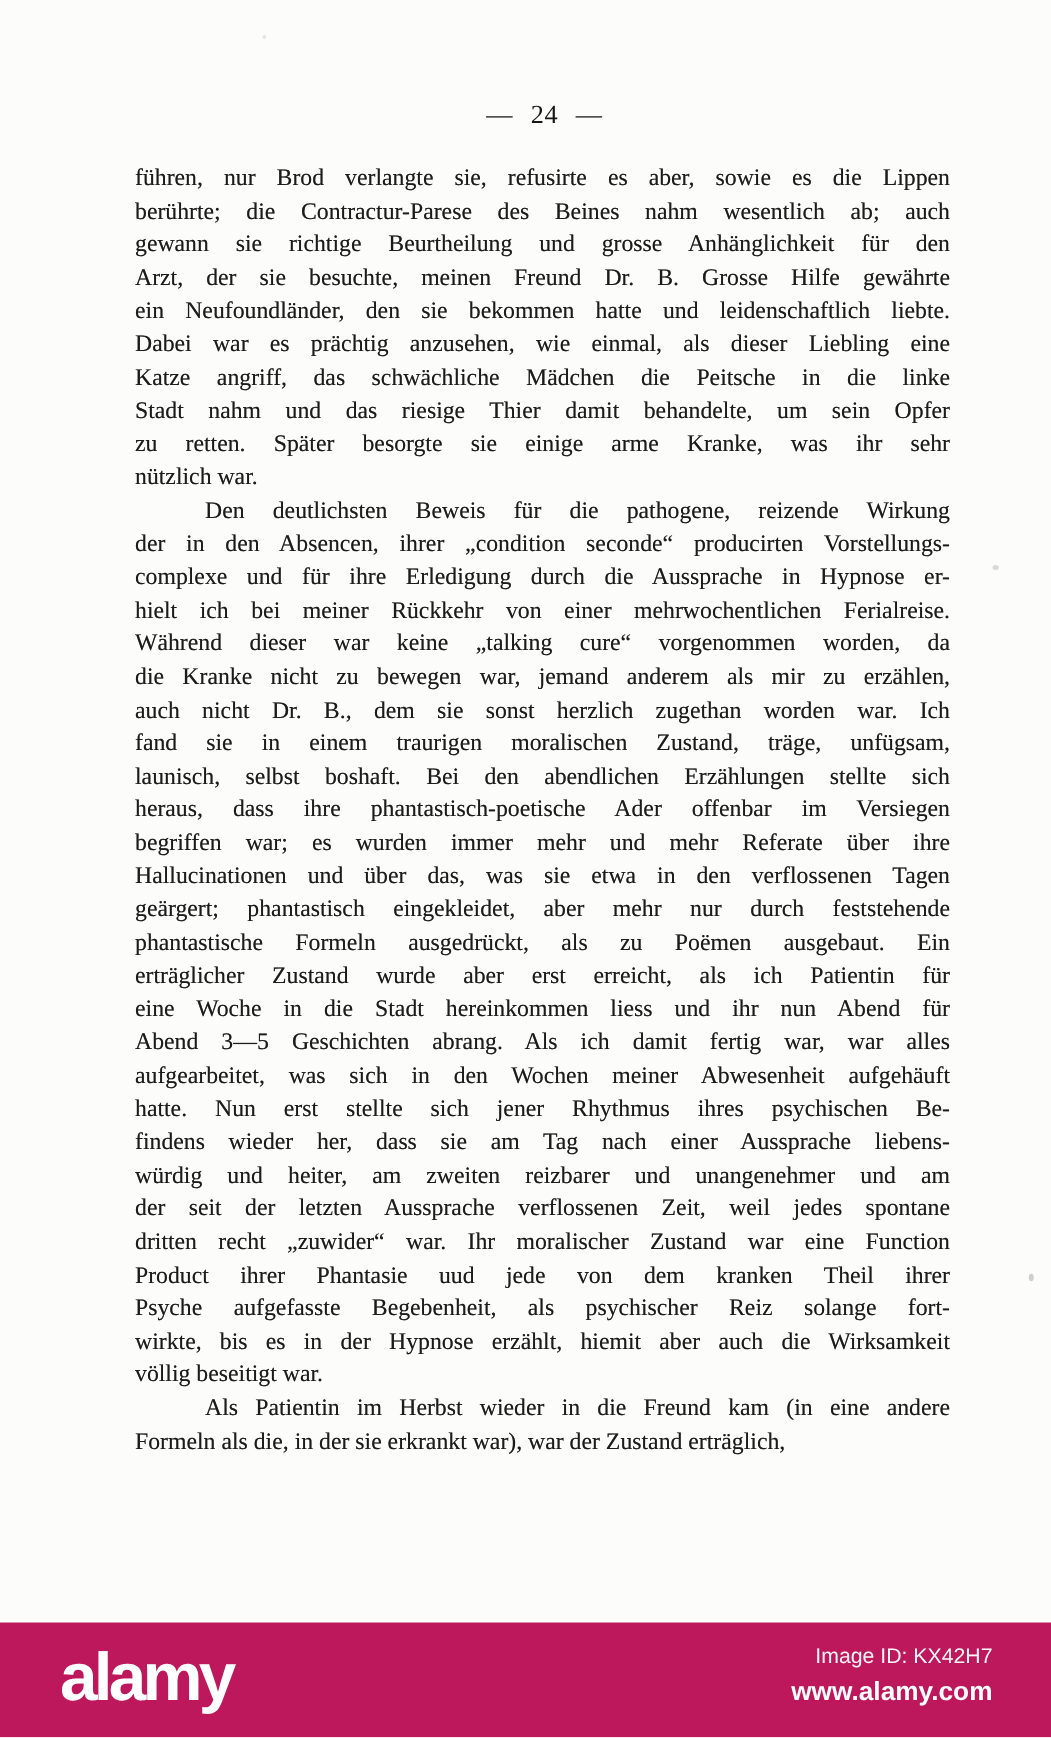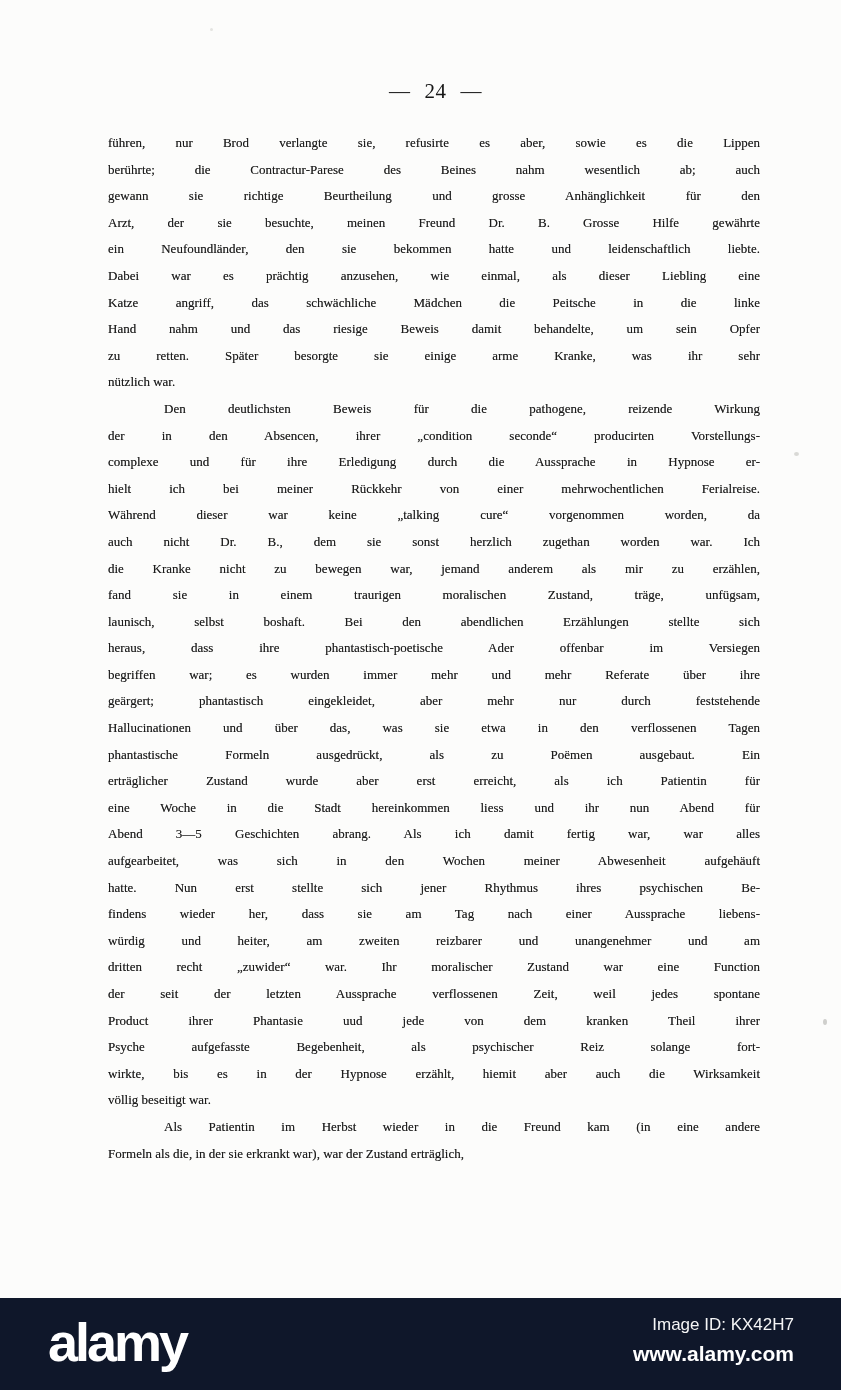--- a/index.html
+++ b/index.html
@@ -24,21 +24,21 @@
     font-size: 21px;
     color: #161616;
     letter-spacing: 0.5px;
   }
   .pageno .dash { margin: 0 14px; }
   .text-block {
     position: absolute;
     top: 130px;
     left: 108px;
     width: 652px;
-    font-size: 13px;
+    font-size: 19px;
     line-height: 26.6px;
     color: #1c1c1c;
     text-shadow: 0 0 0.4px rgba(20,20,20,0.55);
   }
   .line {
     height: 26.6px;
     text-align: justify;
     text-align-last: justify;
     white-space: nowrap;
     overflow: visible;
@@ -52,21 +52,21 @@
   }
   .s1 { left: 794px; top: 452px;  width: 5px; height: 4px; }
   .s2 { left: 823px; top: 1019px; width: 4px; height: 6px; background: #cfcfcc; }
   .s3 { left: 210px; top: 28px;   width: 3px; height: 3px; background: #e4e4e1; }
   .watermark-bar {
     position: absolute;
     left: 0;
     top: 1298px;
     width: 841px;
     height: 92px;
-    background: #0f172a;
+    background: #be185d;
     font-family: "Liberation Sans", "DejaVu Sans", sans-serif;
   }
   .alamy-logo {
     position: absolute;
     left: 48px;
     top: 50%;
     transform: translateY(-54%);
     color: #ffffff;
     font-size: 54px;
     font-weight: bold;
@@ -94,46 +94,46 @@
   </div>
 
   <div class="text-block">
       <div class="line">führen, nur Brod verlangte sie, refusirte es aber, sowie es die Lippen</div>
       <div class="line">berührte; die Contractur-Parese des Beines nahm wesentlich ab; auch</div>
       <div class="line">gewann sie richtige Beurtheilung und grosse Anhänglichkeit für den</div>
       <div class="line">Arzt, der sie besuchte, meinen Freund Dr. B. Grosse Hilfe gewährte</div>
       <div class="line">ein Neufoundländer, den sie bekommen hatte und leidenschaftlich liebte.</div>
       <div class="line">Dabei war es prächtig anzusehen, wie einmal, als dieser Liebling eine</div>
       <div class="line">Katze angriff, das schwächliche Mädchen die Peitsche in die linke</div>
-      <div class="line">Hand nahm und das riesige Beweis damit behandelte, um sein Opfer</div>
+      <div class="line">Stadt nahm und das riesige Thier damit behandelte, um sein Opfer</div>
       <div class="line">zu retten. Später besorgte sie einige arme Kranke, was ihr sehr</div>
       <div class="line end">nützlich war.</div>
       <div class="line indent">Den deutlichsten Beweis für die pathogene, reizende Wirkung</div>
       <div class="line">der in den Absencen, ihrer „condition seconde“ producirten Vorstellungs-</div>
       <div class="line">complexe und für ihre Erledigung durch die Aussprache in Hypnose er-</div>
       <div class="line">hielt ich bei meiner Rückkehr von einer mehrwochentlichen Ferialreise.</div>
       <div class="line">Während dieser war keine „talking cure“ vorgenommen worden, da</div>
+      <div class="line">die Kranke nicht zu bewegen war, jemand anderem als mir zu erzählen,</div>
       <div class="line">auch nicht Dr. B., dem sie sonst herzlich zugethan worden war. Ich</div>
-      <div class="line">die Kranke nicht zu bewegen war, jemand anderem als mir zu erzählen,</div>
       <div class="line">fand sie in einem traurigen moralischen Zustand, träge, unfügsam,</div>
       <div class="line">launisch, selbst boshaft. Bei den abendlichen Erzählungen stellte sich</div>
       <div class="line">heraus, dass ihre phantastisch-poetische Ader offenbar im Versiegen</div>
       <div class="line">begriffen war; es wurden immer mehr und mehr Referate über ihre</div>
+      <div class="line">Hallucinationen und über das, was sie etwa in den verflossenen Tagen</div>
       <div class="line">geärgert; phantastisch eingekleidet, aber mehr nur durch feststehende</div>
-      <div class="line">Hallucinationen und über das, was sie etwa in den verflossenen Tagen</div>
       <div class="line">phantastische Formeln ausgedrückt, als zu Poëmen ausgebaut. Ein</div>
       <div class="line">erträglicher Zustand wurde aber erst erreicht, als ich Patientin für</div>
       <div class="line">eine Woche in die Stadt hereinkommen liess und ihr nun Abend für</div>
       <div class="line">Abend 3—5 Geschichten abrang. Als ich damit fertig war, war alles</div>
       <div class="line">aufgearbeitet, was sich in den Wochen meiner Abwesenheit aufgehäuft</div>
       <div class="line">hatte. Nun erst stellte sich jener Rhythmus ihres psychischen Be-</div>
       <div class="line">findens wieder her, dass sie am Tag nach einer Aussprache liebens-</div>
       <div class="line">würdig und heiter, am zweiten reizbarer und unangenehmer und am</div>
+      <div class="line">der seit der letzten Aussprache verflossenen Zeit, weil jedes spontane</div>
       <div class="line">dritten recht „zuwider“ war. Ihr moralischer Zustand war eine Function</div>
-      <div class="line">der seit der letzten Aussprache verflossenen Zeit, weil jedes spontane</div>
       <div class="line">Product ihrer Phantasie uud jede von dem kranken Theil ihrer</div>
       <div class="line">Psyche aufgefasste Begebenheit, als psychischer Reiz solange fort-</div>
       <div class="line">wirkte, bis es in der Hypnose erzählt, hiemit aber auch die Wirksamkeit</div>
       <div class="line end">völlig beseitigt war.</div>
       <div class="line indent">Als Patientin im Herbst wieder in die Freund kam (in eine andere</div>
       <div class="line end">Formeln als die, in der sie erkrankt war), war der Zustand erträglich,</div>
     </div>
 
   <div class="speck s1"></div>
   <div class="speck s2"></div>

